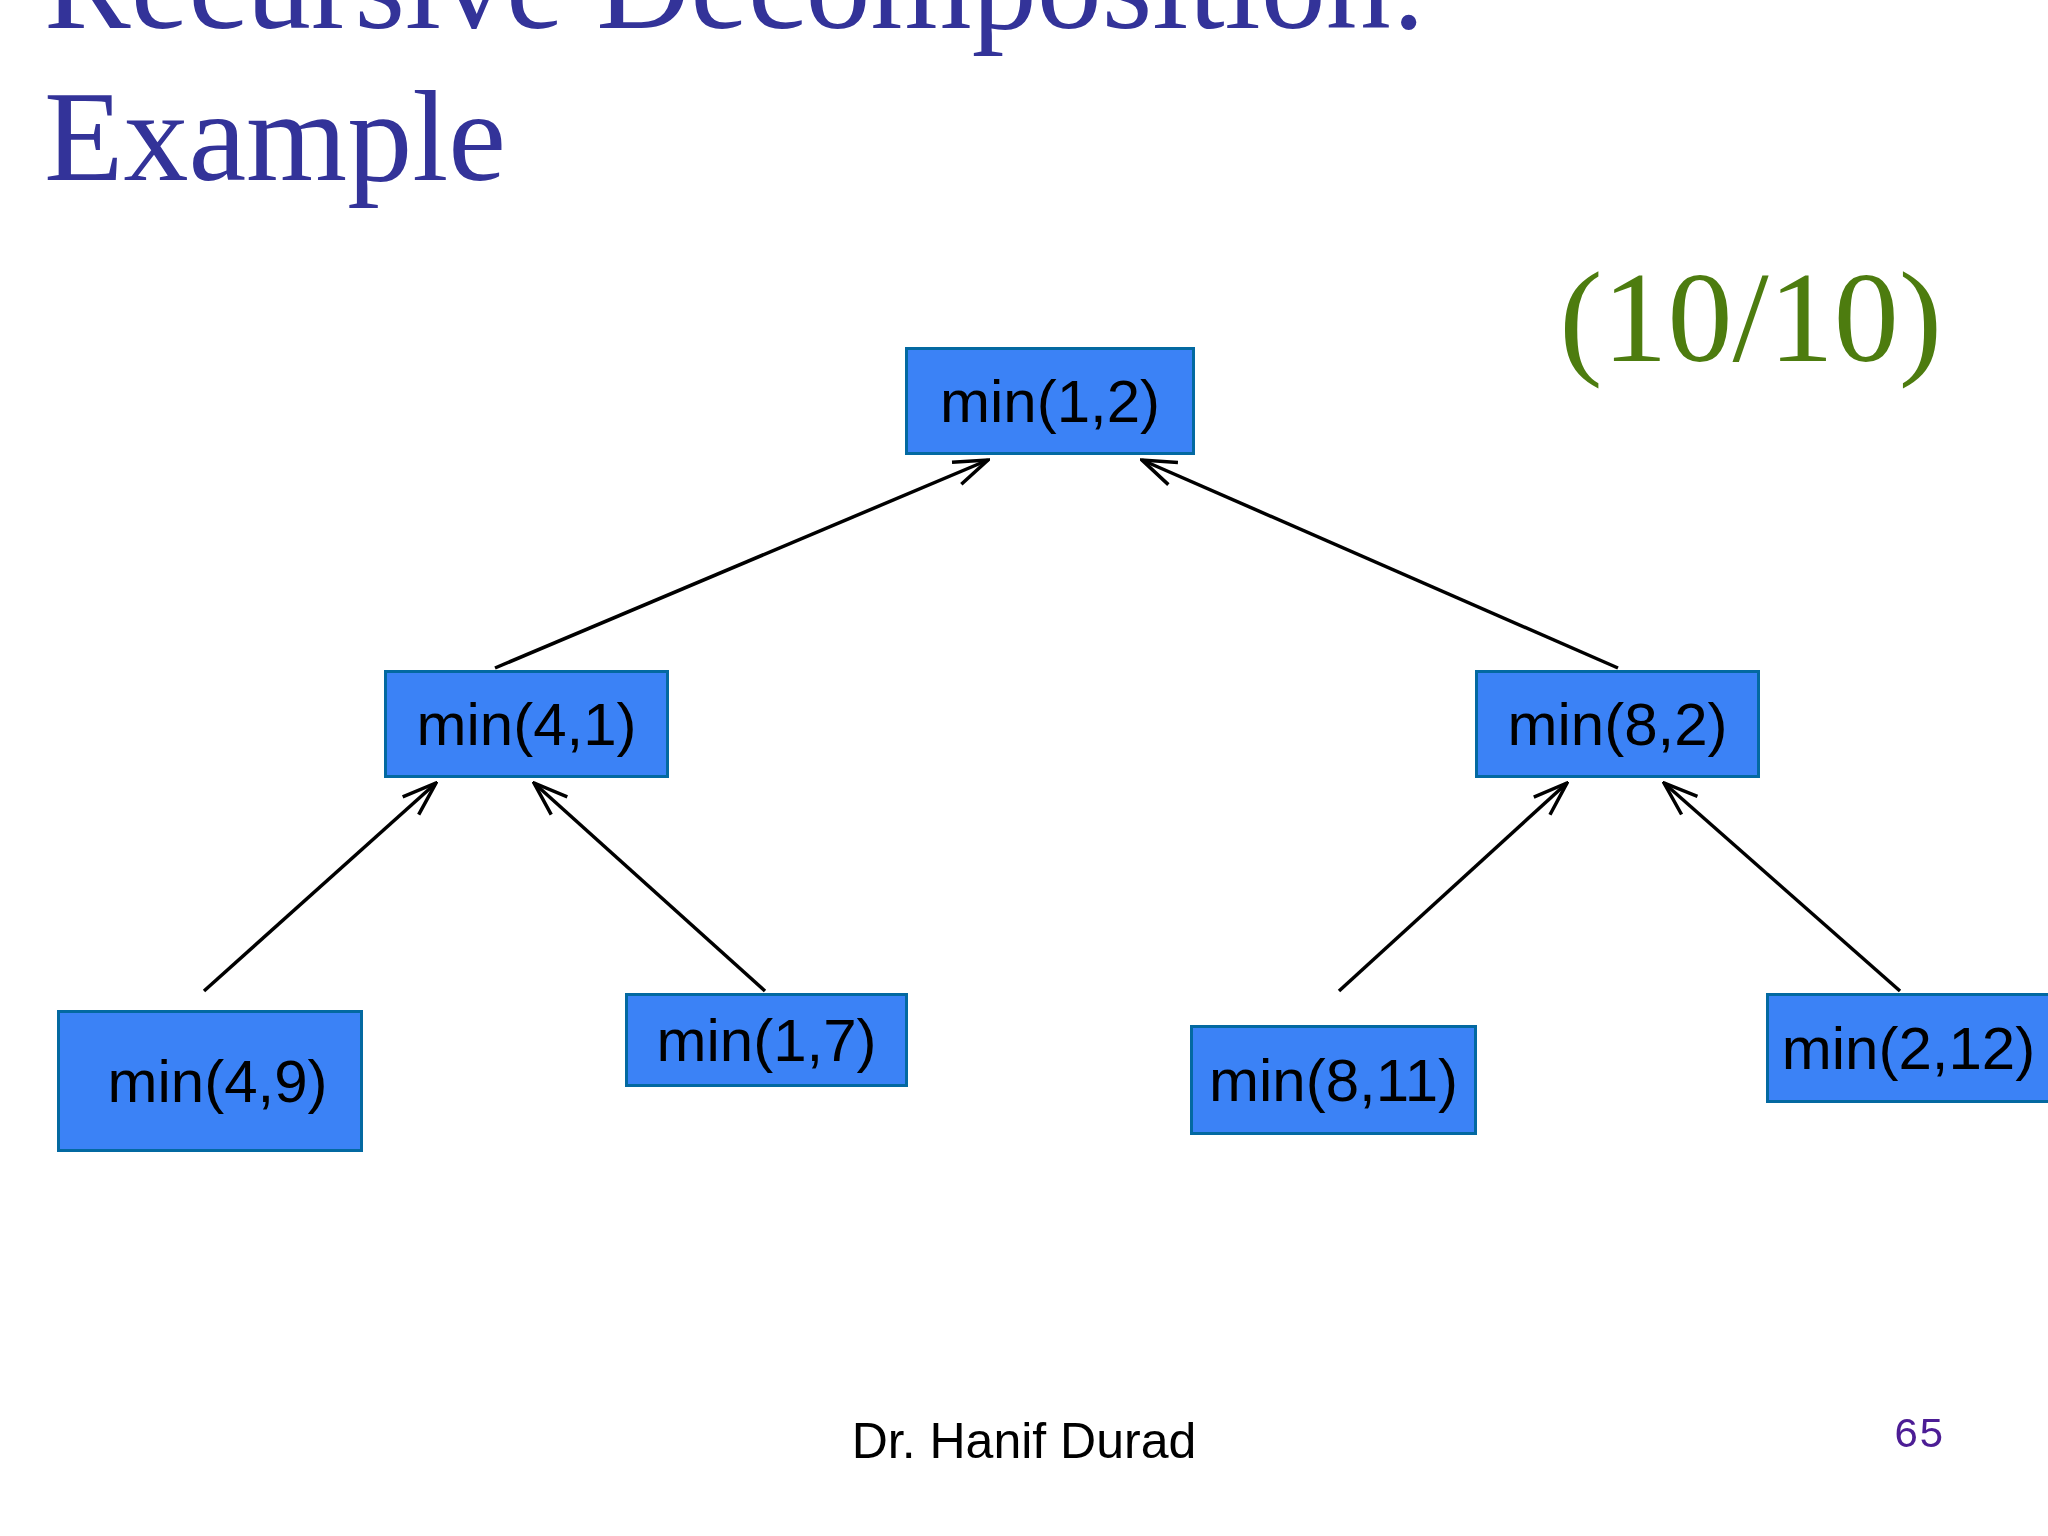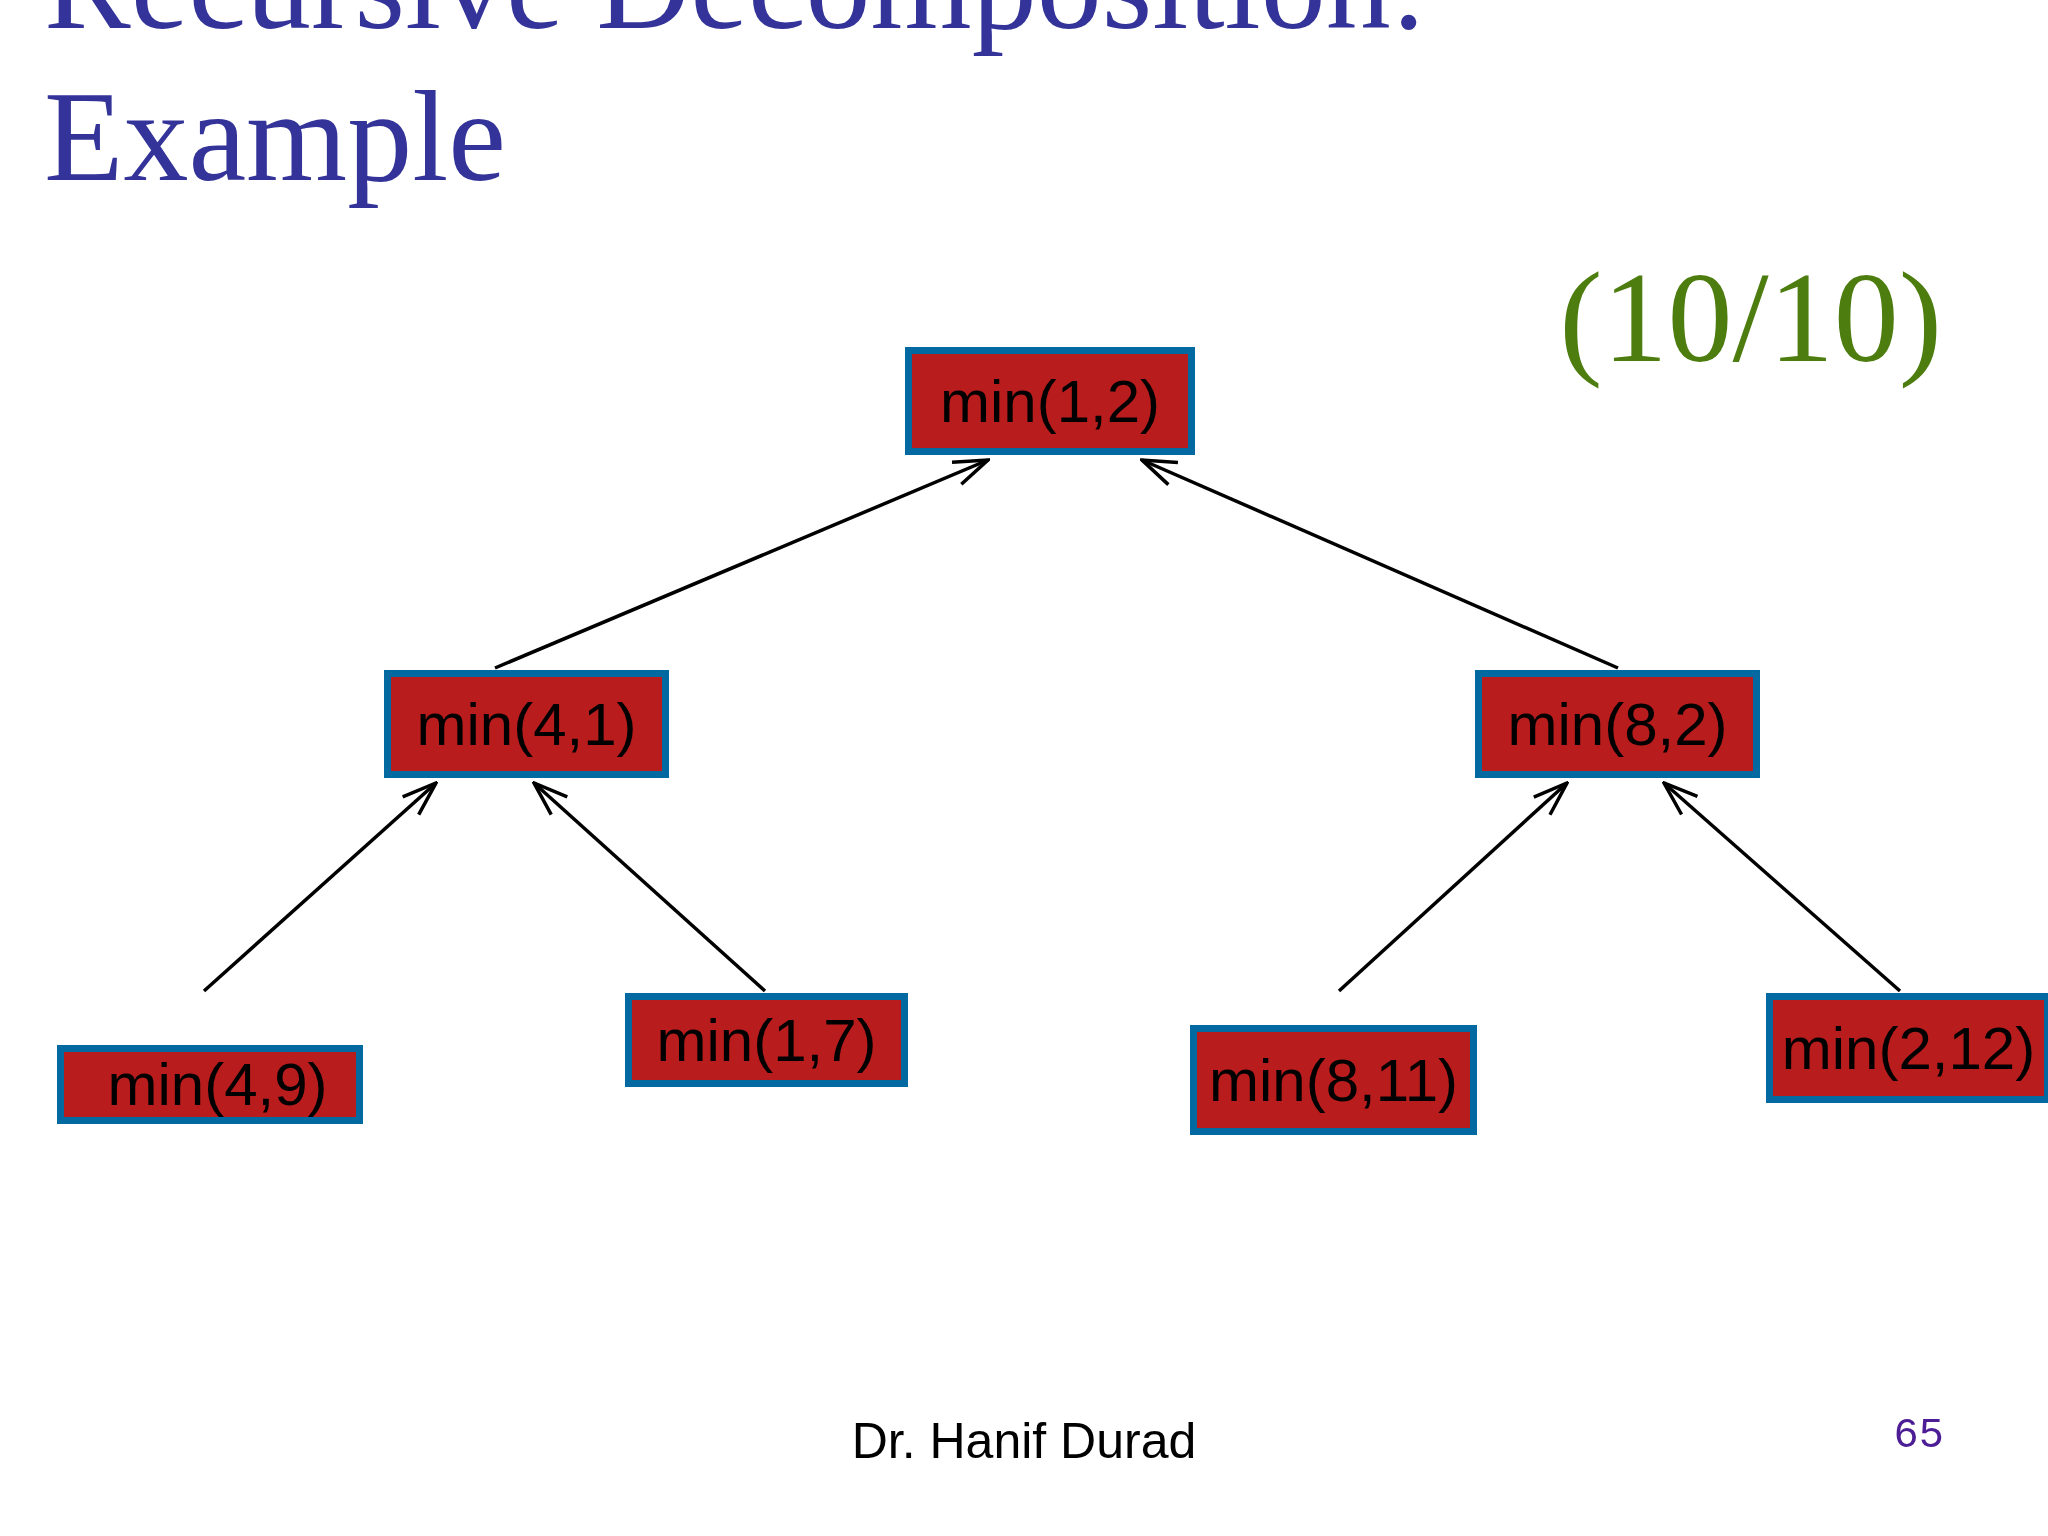--- a/index.html
+++ b/index.html
@@ -36,34 +36,34 @@
     position: absolute;
     left: 0; top: 0;
     width: 2048px; height: 1536px;
     z-index: 1;
   }
   .edges line { stroke: #000000; stroke-width: 3.5px; }
   .tree-node {
     position: absolute;
     z-index: 2;
     box-sizing: border-box;
-    border: 7px solid #0369a1;
-    background: #b91c1c;
+    border: 3px solid #0369a1;
+    background: #3b82f6;
     display: flex;
     align-items: center;
     justify-content: center;
     font-family: "Liberation Sans", sans-serif;
     font-size: 60px;
     color: #000000;
     white-space: nowrap;
   }
   .node-root   { left: 905px;  top: 347px; width: 290px; height: 108px; }
   .node-l      { left: 340px;  top: 670px; width: 285px; height: 108px; margin-left: 44px; }
   .node-r      { left: 1475px; top: 670px; width: 285px; height: 108px; text-align: right; }
-  .node-ll     { left: 57px;   top: 1045px; width: 306px; height: 79px; padding-left: 15px; }
+  .node-ll     { left: 57px;   top: 1010px; width: 306px; height: 142px; padding-left: 15px; }
   .node-lr     { left: 625px;  top: 993px; width: 283px; height: 94px; }
   .node-rl     { left: 1190px; top: 993px; width: 287px; height: 110px; margin-top: 32px; }
   .node-rr     { left: 1758px; top: 993px; width: 285px; height: 110px; margin-left: 8px; }
   .footer-author {
     position: absolute;
     left: 0; right: 0;
     top: 1412px;
     text-align: center;
     font-size: 50px;
     color: #000000;

